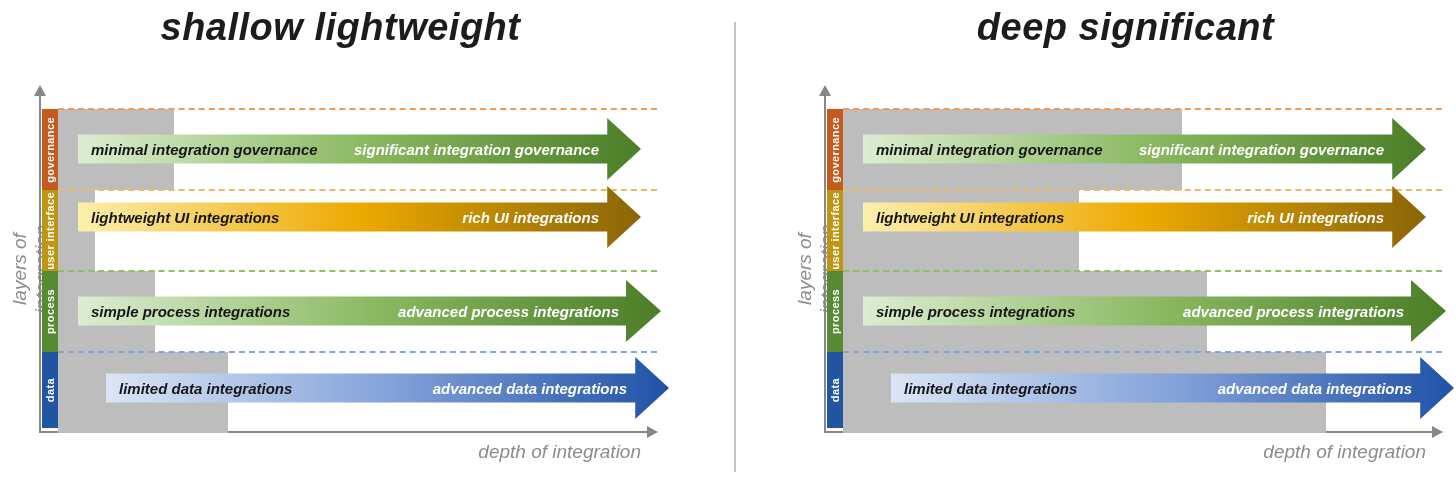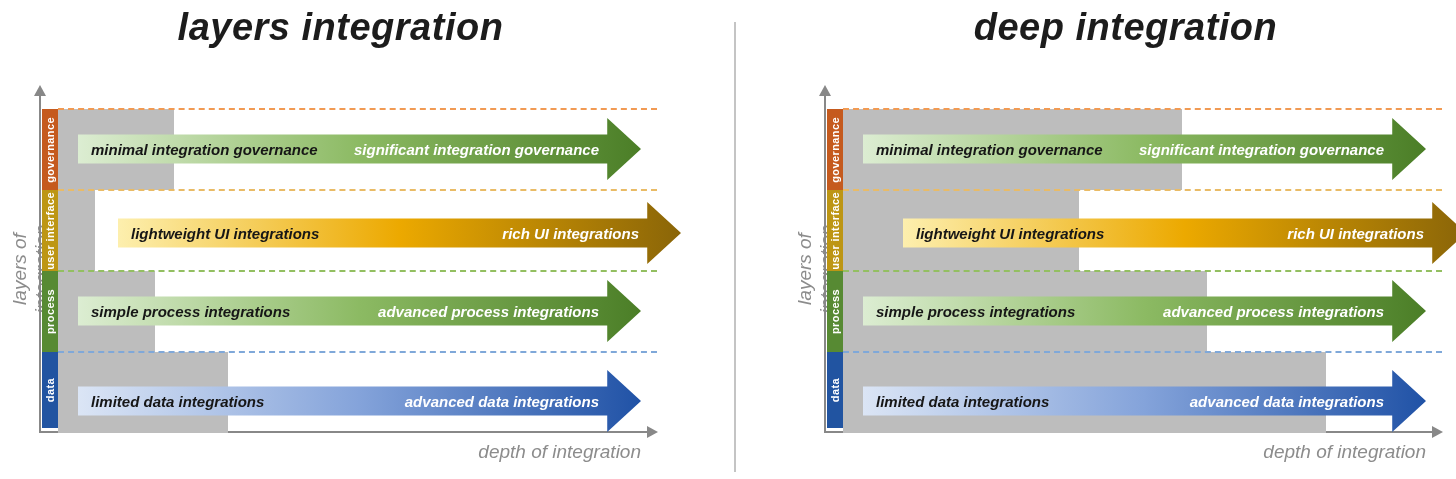--- a/index.html
+++ b/index.html
@@ -58,37 +58,37 @@
     writing-mode:vertical-rl;transform:rotate(180deg);
     color:#fff;font-weight:bold;font-size:11px;letter-spacing:0.4px;white-space:nowrap;
   }
 
   
   .arrow{
     position:absolute;left:78px;width:563px;height:62px;
     clip-path:polygon(0 26.5%,94% 26.5%,94% 0,100% 50%,94% 100%,94% 73.5%,0 73.5%);
   }
   .arrow.gov {top:118px;}
-  .arrow.ui  {top:202px;margin-left:40px;}
-  .arrow.proc{top:280px;}
-  .arrow.data{top:370px;}
+  .arrow.ui  {top:186px;}
+  .arrow.proc{top:280px;padding-left:20px;}
+  .arrow.data{top:357px;margin-left:28px;}
   .arrow .lt,.arrow .rt{
     position:absolute;top:0;height:100%;display:flex;align-items:center;
     font-size:15px;font-style:italic;font-weight:600;white-space:nowrap;
   }
   .arrow .lt{left:13px;color:#161616;text-align:center;}
   .arrow .rt{right:42px;color:#ffffff;}
 
   .divider{position:absolute;left:734px;top:22px;width:2px;height:450px;background:#c4c4c4;}
 </style>
 </head>
 <body>
 
 <section class="panel p0">
-  <h2 class="title">layers integration</h2>
+  <h2 class="title">shallow lightweight</h2>
 
   <div class="y-axis-label">layers of integration</div>
   <div class="v-axis"></div>
   <div class="v-arrowhead"></div>
   <div class="h-axis"></div>
   <div class="h-arrowhead"></div>
   <div class="x-axis-label">depth of integration</div>
 
   <div class="gray gov" style="width: 116px; background-color: rgb(189, 189, 189);"></div>
   <div class="gray ui" style="width: 37px; background-color: rgb(189, 189, 189);"></div>
@@ -127,21 +127,21 @@
   </div>
   <div class="arrow data" style="background-image: linear-gradient(90deg, rgb(219, 229, 245), rgb(132, 163, 218), rgb(32, 82, 166));">
     <span class="lt">limited data integrations</span>
     <span class="rt">advanced data integrations</span>
   </div>
 </section>
 
 <div class="divider"></div>
 
 <section class="panel p1">
-  <h2 class="title">deep integration</h2>
+  <h2 class="title">deep significant</h2>
 
   <div class="y-axis-label">layers of integration</div>
   <div class="v-axis"></div>
   <div class="v-arrowhead"></div>
   <div class="h-axis"></div>
   <div class="h-arrowhead"></div>
   <div class="x-axis-label">depth of integration</div>
 
   <div class="gray gov" style="width: 339px; background-color: rgb(189, 189, 189);"></div>
   <div class="gray ui" style="width: 236px; background-color: rgb(189, 189, 189);"></div>

